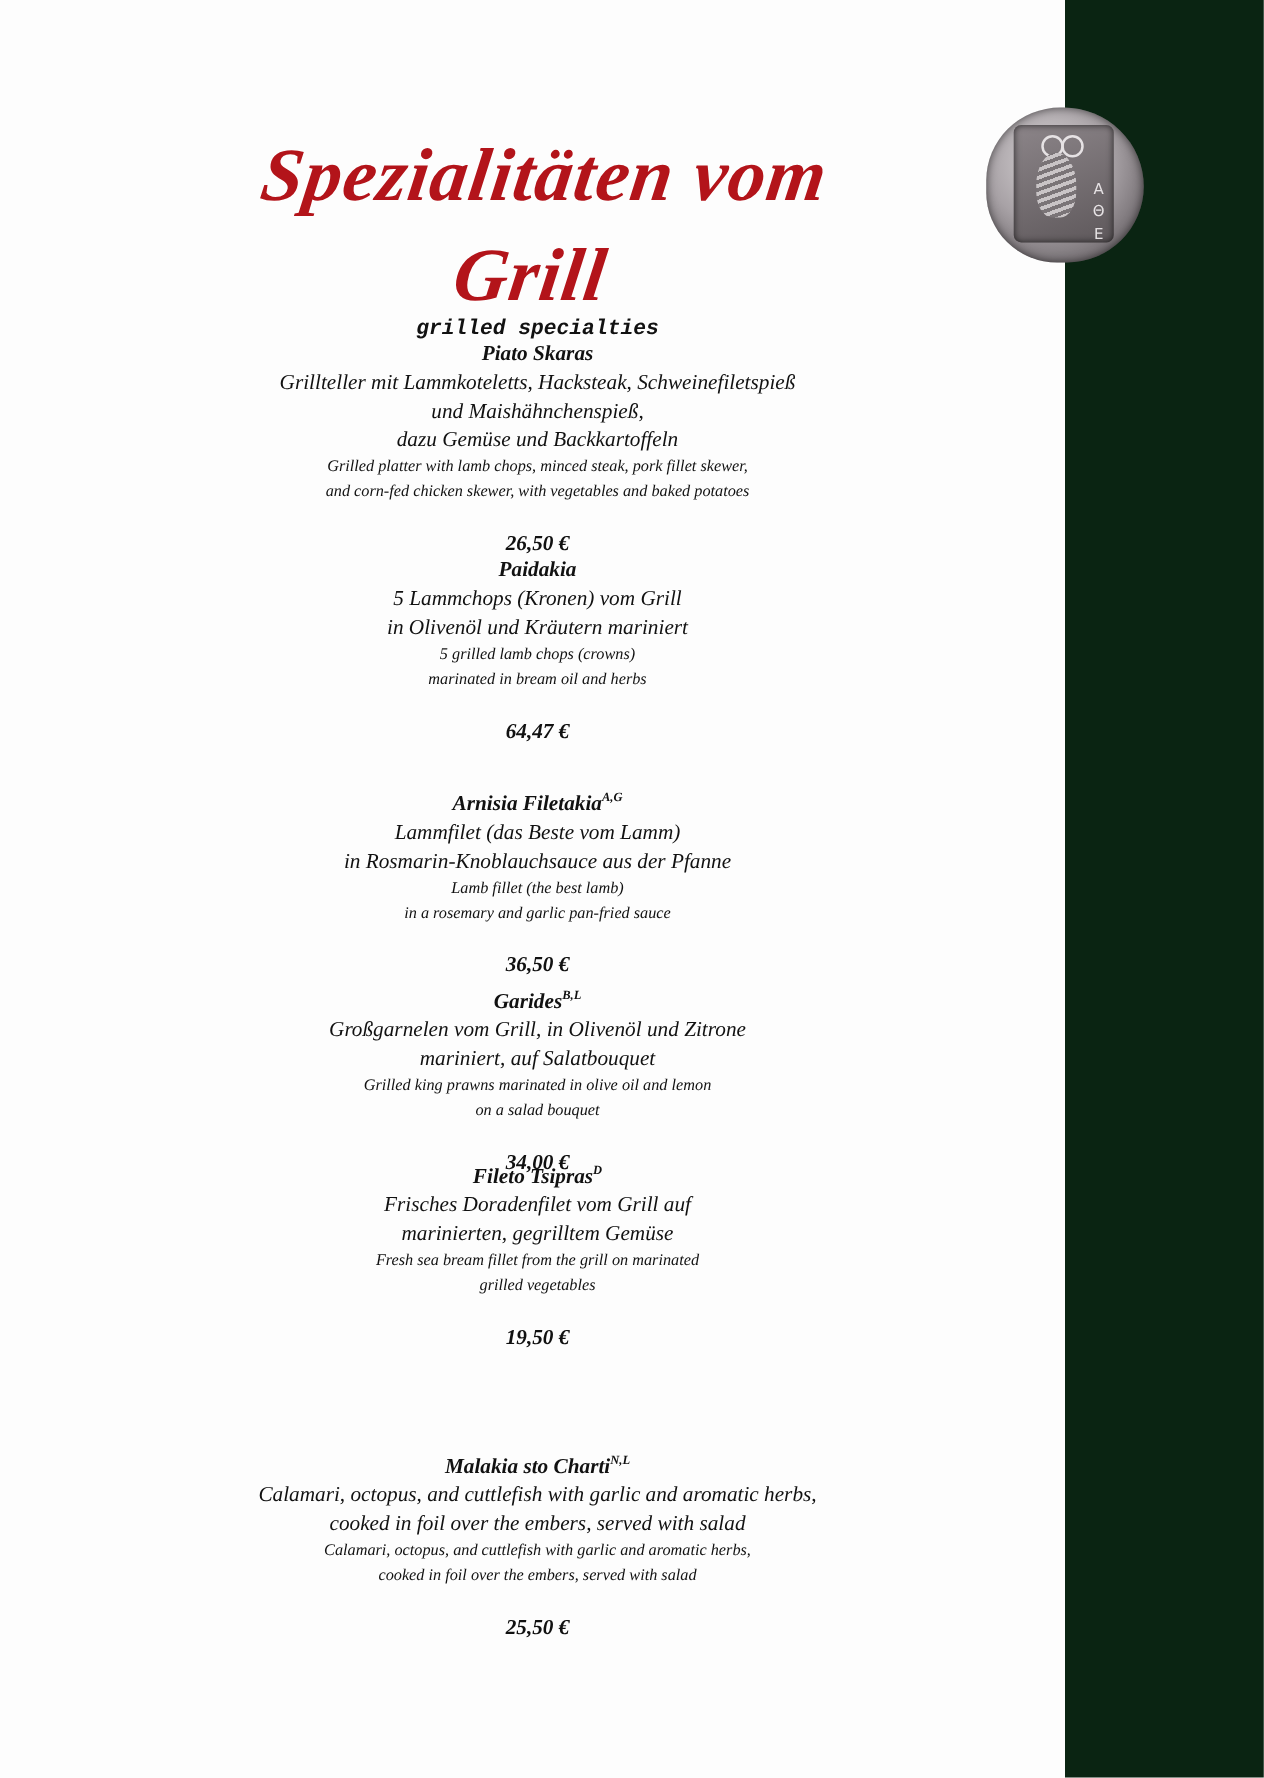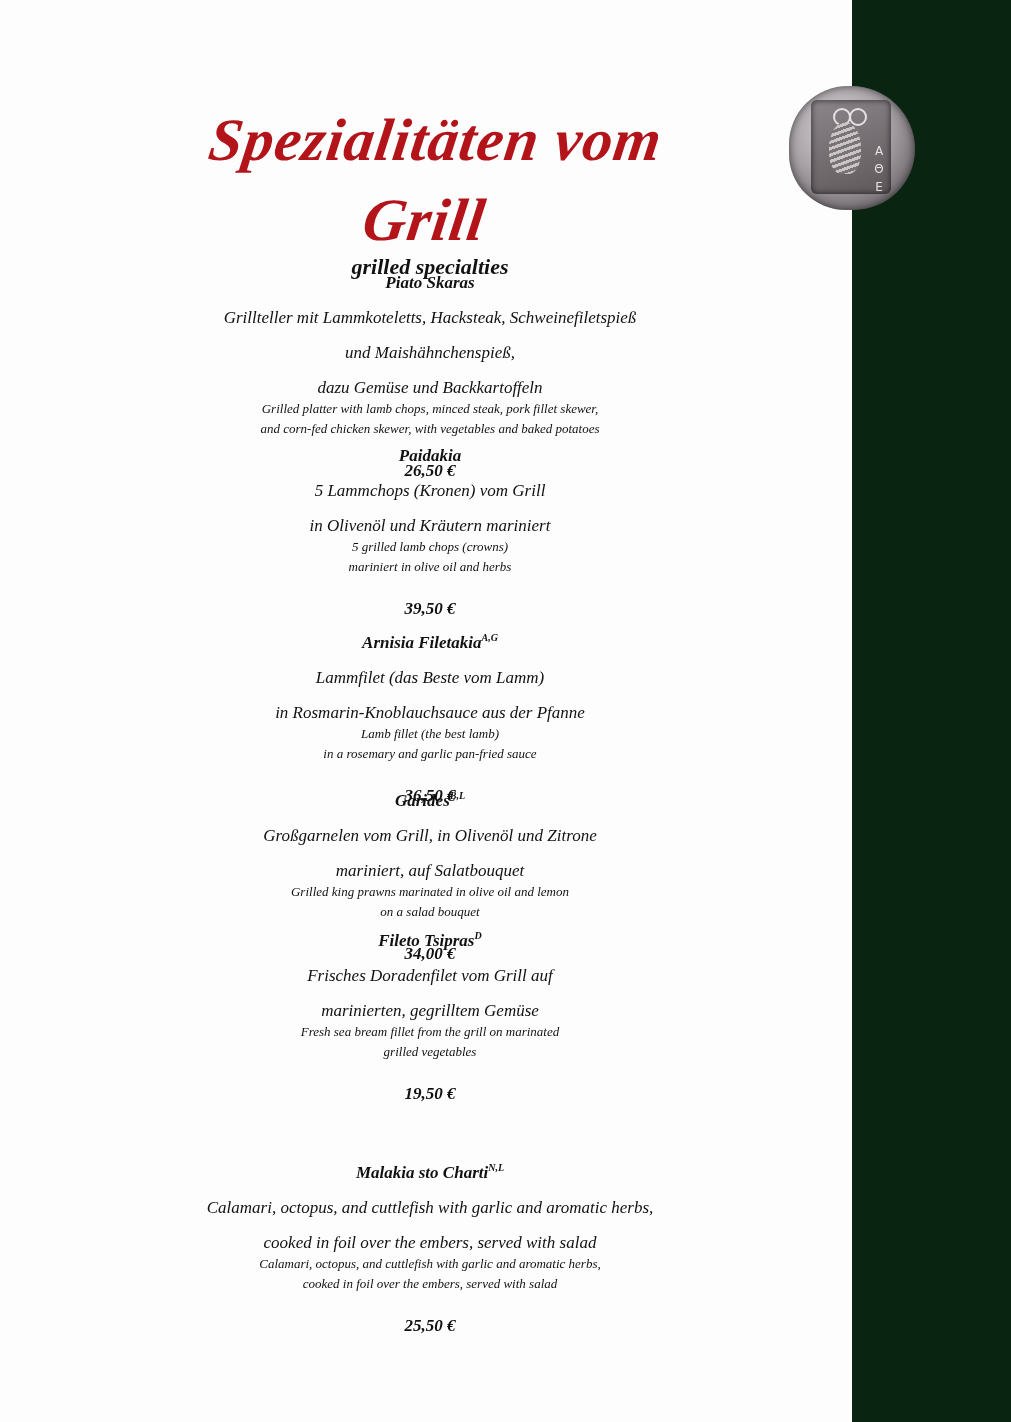--- a/index.html
+++ b/index.html
@@ -36,33 +36,33 @@
     font-family: "DejaVu Sans", sans-serif; width: 16px; text-align: center;
   }
   .title-block { position: absolute; left: 190px; top: 100px; width: 480px; }
   .title {
     font-family: "Liberation Serif", "DejaVu Serif", serif;
     font-style: italic; color: #b3141a; font-size: 60px; line-height: 80px;
     text-align: center; letter-spacing: 1px; margin: 0;
     transform: skewX(-8deg);
   }
   .subtitle {
-    font-family: Liberation Serif, serif; font-style: italic; font-weight: bold;
-    font-size: 22px; text-align: center; margin: -6px 0 0 0; padding-left: 0;
+    font-family: Liberation Mono, monospace; font-style: italic; font-weight: bold;
+    font-size: 17px; text-align: center; margin: -6px 0 0 0; padding-left: 0;
   }
   .menu { position: absolute; left: 150px; width: 560px; text-align: center; }
   .item { position: absolute; left: 0; width: 560px; text-align: center; }
   .item-name {
     font-family: "Liberation Serif", serif; font-style: italic; font-weight: bold;
     font-size: 17px; line-height: 22px;
   }
   .item-name sup { font-size: 10px; vertical-align: 7px; line-height: 0; }
   .item-de {
     font-family: "Liberation Serif", serif; font-style: italic;
-    font-size: 17px; line-height: 23px; margin-top: 12px;
+    font-size: 17px; line-height: 23px;
   }
   .item-en {
     font-family: "Liberation Serif", serif; font-style: italic;
     font-size: 13px; line-height: 20px;
   }
   .item-price {
     font-family: "Liberation Serif", serif; font-style: italic; font-weight: bold;
     font-size: 17px; line-height: 24px; margin-top: 20px;
   }
 </style>
@@ -99,22 +99,22 @@
     <div class="item-en">Grilled platter with lamb chops, minced steak, pork fillet skewer,</div>
     <div class="item-en">and corn-fed chicken skewer, with vegetables and baked potatoes</div>
     <div class="item-price">26,50 €</div>
   </div>
 
   <div class="item" style="top:445px">
     <div class="item-name"><span>Paidakia</span><sup></sup></div>
     <div class="item-de">5 Lammchops (Kronen) vom Grill</div>
     <div class="item-de">in Olivenöl und Kräutern mariniert</div>
     <div class="item-en">5 grilled lamb chops (crowns)</div>
-    <div class="item-en">mariniert in olive oil and herbs</div>
-    <div class="item-price">39,50 €</div>
+    <div class="item-en">marinated in bream oil and herbs</div>
+    <div class="item-price">64,47 €</div>
   </div>
 
   <div class="item" style="top:632px">
     <div class="item-name"><span>Arnisia Filetakia</span><sup>A,G</sup></div>
     <div class="item-de">Lammfilet (das Beste vom Lamm)</div>
     <div class="item-de">in Rosmarin-Knoblauchsauce aus der Pfanne</div>
     <div class="item-en">Lamb fillet (the best lamb)</div>
     <div class="item-en">in a rosemary and garlic pan-fried sauce</div>
     <div class="item-price">36,50 €</div>
   </div>

